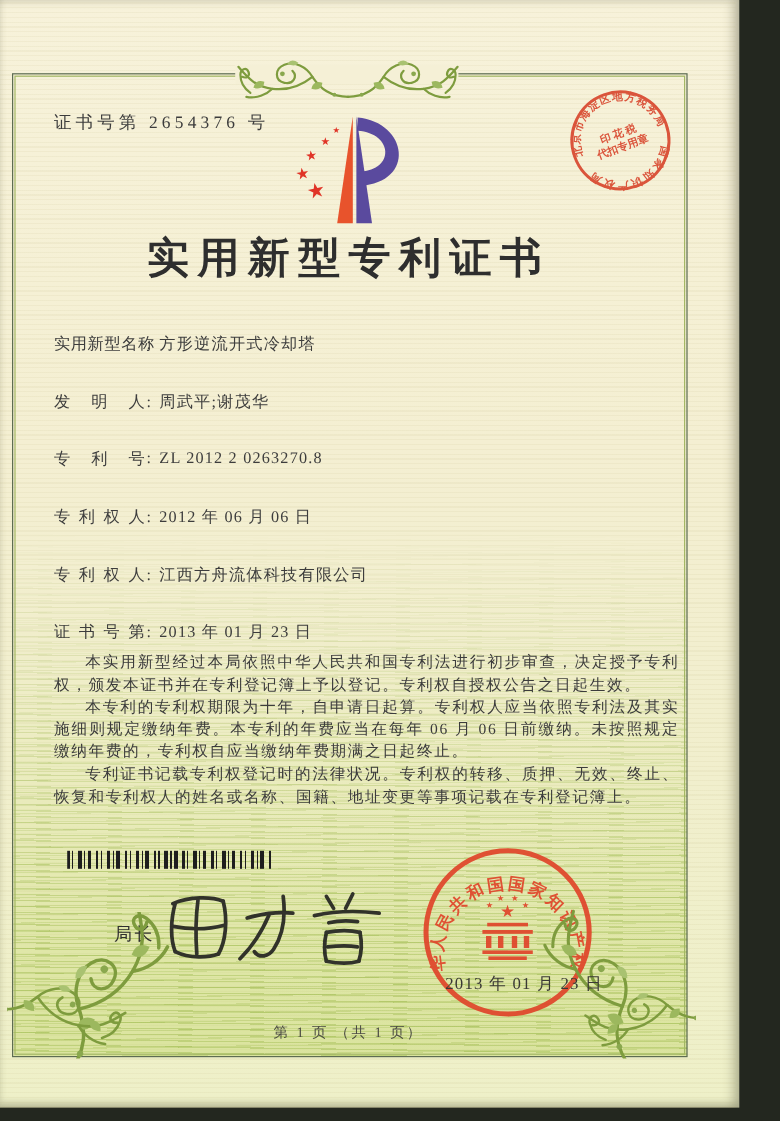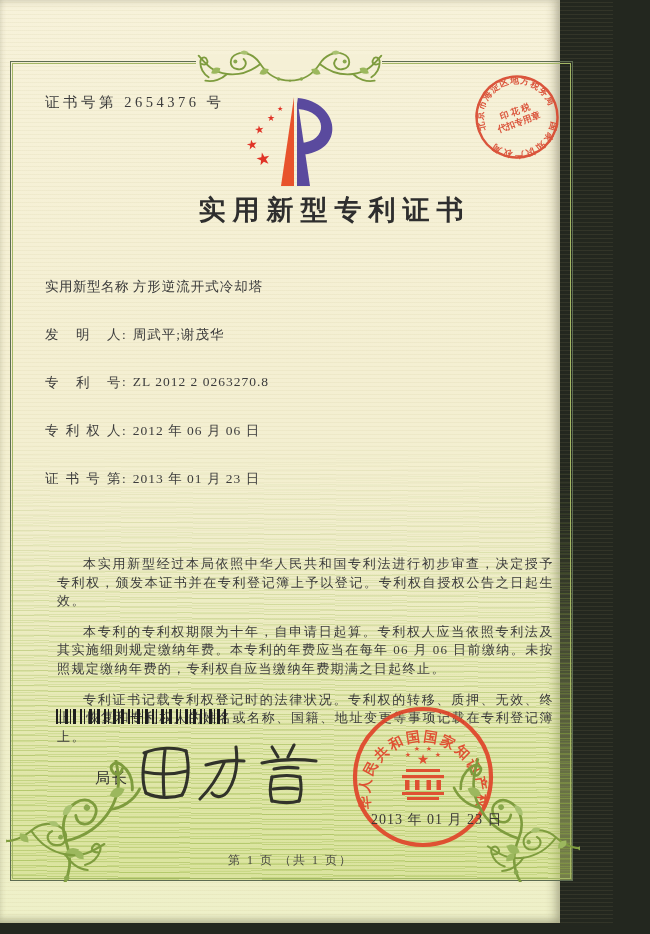--- a/index.html
+++ b/index.html
@@ -2,21 +2,21 @@
 <html><head>
 <meta charset="utf-8">
 <style>
   html,body{margin:0;padding:0;}
   body{
     width:650px;height:934px;position:relative;overflow:hidden;
     background:#23271f;
     font-family:"Liberation Serif", serif;
   }
   .paper{
-    position:absolute;left:0;top:0;width:560px;height:923px;
+    position:absolute;left:0;top:0;width:616px;height:923px;
     background:linear-gradient(180deg,#f7f2da 0%,#f4efd2 40%,#f1efcd 70%,#eef0c8 100%);
     box-shadow:inset -6px 0 8px rgba(60,60,40,.25), inset 0 -4px 6px rgba(60,60,40,.2);
   }
   .paper-texture{
     position:absolute;left:0;top:0;width:613px;height:923px;
     background:repeating-linear-gradient(0deg, rgba(185,175,120,.10) 0 1px, transparent 1px 4px);
     pointer-events:none;
   }
   .guilloche{
     position:absolute;left:11px;top:440px;width:562px;height:441px;
@@ -39,36 +39,36 @@
     position:absolute;left:196px;top:54px;width:186px;height:16px;
     background:#f5f0d6;
   }
   .cert-no{
     position:absolute;left:45px;top:93px;font-size:14.5px;color:#3c3c3c;
     letter-spacing:3.5px;
   }
   .logo-box{position:absolute;left:243px;top:94px;width:112px;height:98px;}
   .title{
     position:absolute;left:10px;top:192px;width:561px;text-align:center;
-    font-size:27px;font-weight:600;color:#2e2e2e;letter-spacing:7px;margin-left:44px;
+    font-size:35px;font-weight:600;color:#2e2e2e;letter-spacing:7px;
   }
   .fields{position:absolute;left:45px;top:278px;width:520px;}
   .field-row{height:20px;margin-bottom:28px;font-size:13.5px;color:#3d3d3d;white-space:nowrap;}
   .f-label{
     display:inline-block;width:76px;text-align:justify;text-align-last:justify;
     vertical-align:top;letter-spacing:0.5px;
   }
   .f-colon{display:inline-block;margin:0 7px 0 1px;}
   .f-value{letter-spacing:1px;}
   .body-text{
     position:absolute;left:45px;top:543px;width:521px;
     font-size:13px;line-height:18.6px;color:#3c3c3c;letter-spacing:1.4px;
     text-align:justify;
   }
-  .body-text p{margin:12px;text-indent:2em;}
+  .body-text p{margin:0;text-indent:2em;}
   .barcode{
     position:absolute;left:56px;top:709px;width:170px;height:15px;
     background:repeating-linear-gradient(90deg,
       #1e1e1e 0 2px, transparent 2px 4px,
       #1e1e1e 4px 5px, transparent 5px 9px,
       #1e1e1e 9px 12px, transparent 12px 14px,
       #1e1e1e 14px 15px, transparent 15px 17px,
       #1e1e1e 17px 20px, transparent 20px 24px);
   }
   .signer-title{
@@ -149,20 +149,23 @@
       <span class="f-label">实用新型名称</span><span class="f-colon">:</span><span class="f-value">方形逆流开式冷却塔</span>
     </div>
     <div class="field-row">
       <span class="f-label">发明人</span><span class="f-colon">:</span><span class="f-value">周武平;谢茂华</span>
     </div>
     <div class="field-row">
       <span class="f-label">专利号</span><span class="f-colon">:</span><span class="f-value">ZL 2012 2 0263270.8</span>
     </div>
     <div class="field-row">
       <span class="f-label">专利权人</span><span class="f-colon">:</span><span class="f-value">2012 年 06 月 06 日</span>
+    </div>
+    <div class="field-row">
+      <span class="f-label">专利权人</span><span class="f-colon">:</span><span class="f-value">江西方舟流体科技有限公司</span>
     </div>
     <div class="field-row">
       <span class="f-label">证书号第</span><span class="f-colon">:</span><span class="f-value">2013 年 01 月 23 日</span>
     </div>
   </div>
 
   <div class="body-text">
     <p>本实用新型经过本局依照中华人民共和国专利法进行初步审查，决定授予专利权，颁发本证书并在专利登记簿上予以登记。专利权自授权公告之日起生效。</p>
     <p>本专利的专利权期限为十年，自申请日起算。专利权人应当依照专利法及其实施细则规定缴纳年费。本专利的年费应当在每年 06 月 06 日前缴纳。未按照规定缴纳年费的，专利权自应当缴纳年费期满之日起终止。</p>
     <p>专利证书记载专利权登记时的法律状况。专利权的转移、质押、无效、终止、恢复和专利权人的姓名或名称、国籍、地址变更等事项记载在专利登记簿上。</p>

